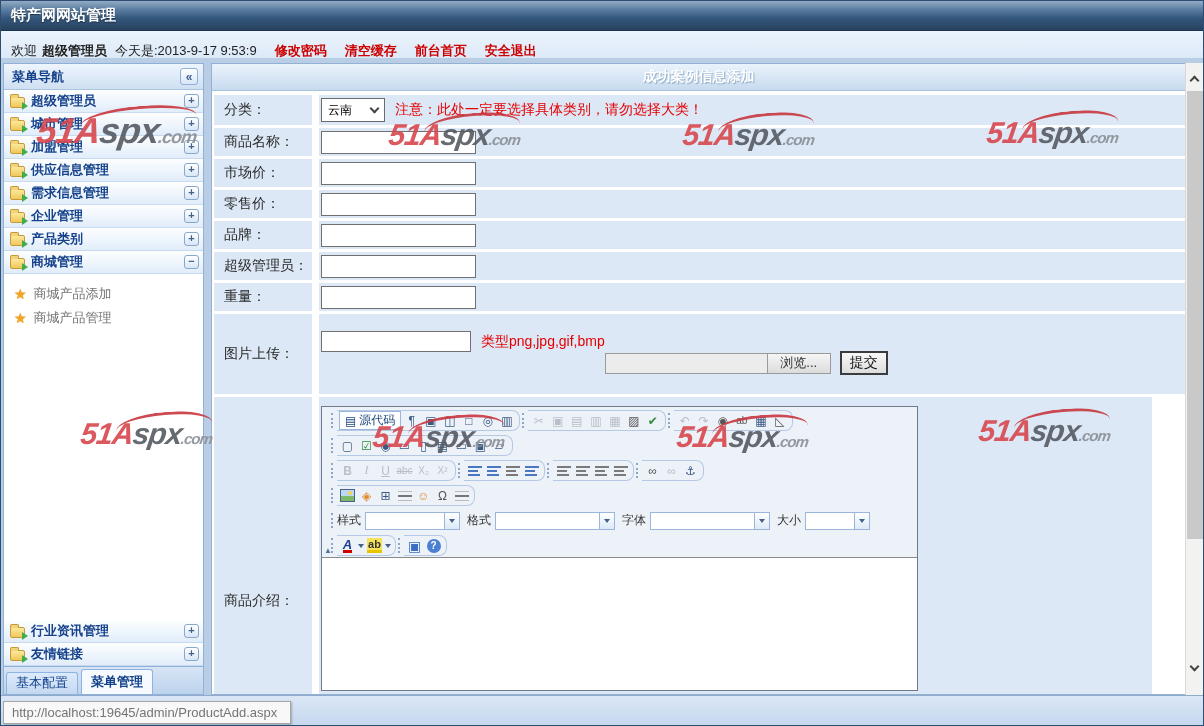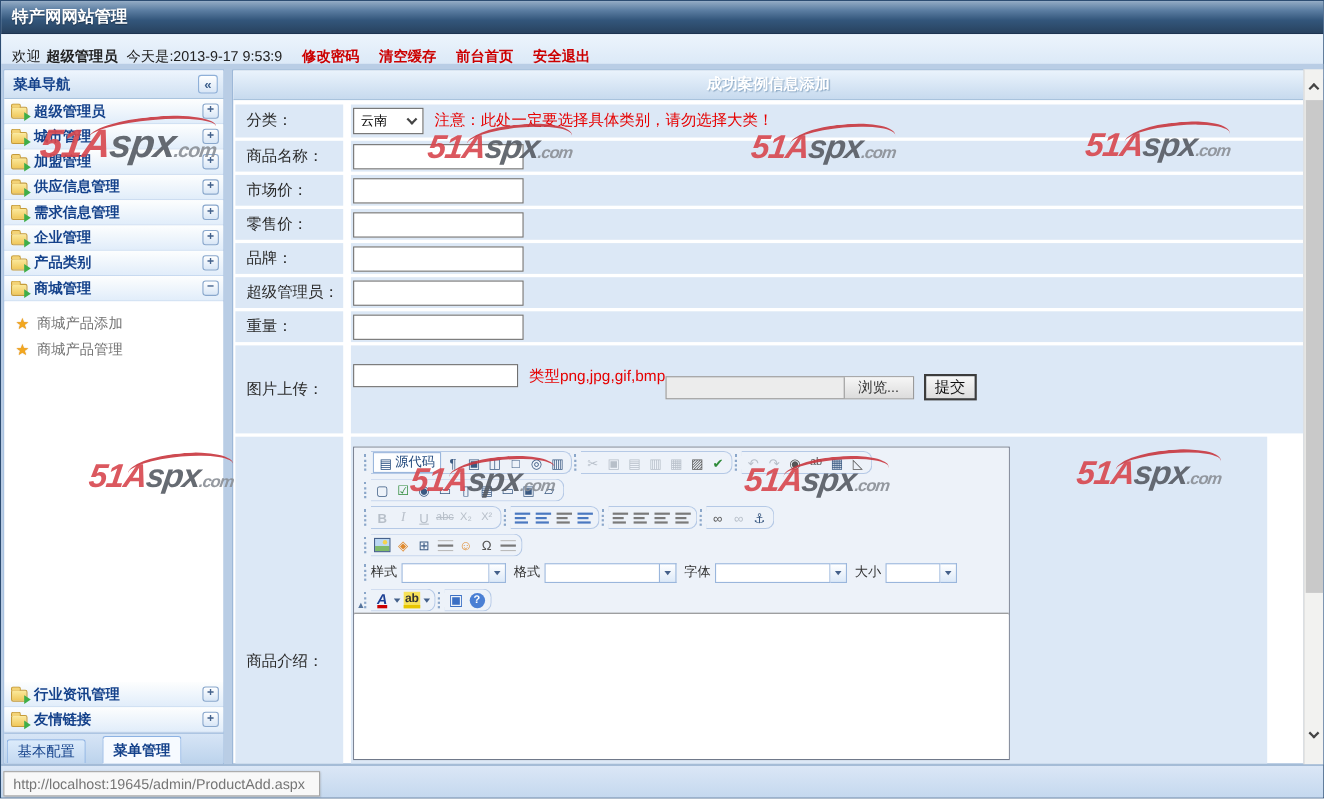--- a/index.html
+++ b/index.html
@@ -44,21 +44,21 @@
     border:1px solid #c59b3a; border-radius:2px; margin-top:2px; flex:0 0 15px; }
   .ic-folder::before { content:""; position:absolute; top:-4px; left:-1px; width:7px; height:3px;
     background:#f3d377; border:1px solid #c59b3a; border-bottom:none; border-radius:2px 2px 0 0; }
   .ic-folder::after { content:""; position:absolute; right:-4px; bottom:-3px;
     border-left:6px solid #3fae49; border-top:4px solid transparent; border-bottom:4px solid transparent; }
   .side-submenu { flex:1 1 auto; background:#fff; padding-top:8px; overflow:hidden; }
   .sub-item { display:flex; align-items:center; padding:3px 0 3px 10px; cursor:pointer; }
   .sub-item .star { color:#f2a71f; font-size:14px; text-shadow:0 0 1px #c87d1e; }
   .sub-item .lbl { color:#737373; font-size:13px; margin-left:7px; }
   .side-tabs { flex:0 0 28px; background:linear-gradient(180deg,#d7e5f6,#bcd3ec); border-top:1px solid #8fb0d8;
-    display:flex; align-items:flex-end; padding:0 2px; gap:15px; }
+    display:flex; align-items:flex-end; padding:0 2px; gap:3px; }
   .tab { height:22px; line-height:20px; padding:0 9px; border:1px solid #8db2e3; border-bottom:none;
     border-radius:3px 3px 0 0; background:linear-gradient(180deg,#dcebfb,#c3d8f0); color:#15428b;
     font-size:13px; cursor:pointer; }
   .tab.active { background:#f6faff; font-weight:bold; height:25px; line-height:23px; }
 
   
   .content { position:absolute; left:210px; top:5px; width:975px; height:632px; background:#fff;
     border:1px solid #93b1d4; overflow:hidden; }
   .content-header { position:absolute; left:0; top:0; width:100%; height:27px;
     background:linear-gradient(180deg,#eaf3fc,#c7daee); border-bottom:1px solid #a9c3dd;
@@ -74,21 +74,21 @@
   .select-box { position:relative; width:64px; height:24px; border:1px solid #6b6b6b; background:#fff;
     display:flex; align-items:center; padding-left:6px; font-size:12px; color:#000000; cursor:pointer; }
   .chev { width:7px; height:7px; border-left:2px solid #444; border-top:2px solid #444; }
   .chev.down { transform:rotate(225deg); margin-top:-3px; }
   .select-box .chev { position:absolute; right:6px; top:9px; }
 
   
   .upload-cell { align-items:flex-start; justify-content:flex-start; padding-top:17px; }
   .upload-line1 { display:flex; align-items:center; }
   .upload-line1 .txt-input { width:150px; height:21px; }
-  .upload-line2 { display:flex; align-items:center; margin-top:9px; }
+  .upload-line2 { display:flex; align-items:center; margin-top:20px; }
   .file-box { display:flex; width:226px; height:21px; border:1px solid #9a9a9a; background:#ececec; }
   .file-text { flex:1 1 auto; }
   .browse-btn { flex:0 0 63px; border-left:1px solid #9a9a9a; background:linear-gradient(180deg,#f6f6f6,#dcdcdc);
     font-size:13px; color:#333; display:flex; align-items:center; justify-content:center; cursor:pointer; }
   .submit-btn { margin-left:9px; height:24px; padding:0 8px; border:2px solid #3c3c3c;
     background:linear-gradient(180deg,#f8f8f8,#dddddd); font-size:14px; color:#111; cursor:pointer;
     font-family:inherit; }
 
   
   .editor { position:absolute; left:2px; top:9px; width:597px; height:285px; border:1px solid #70798a; background:#fff; }

